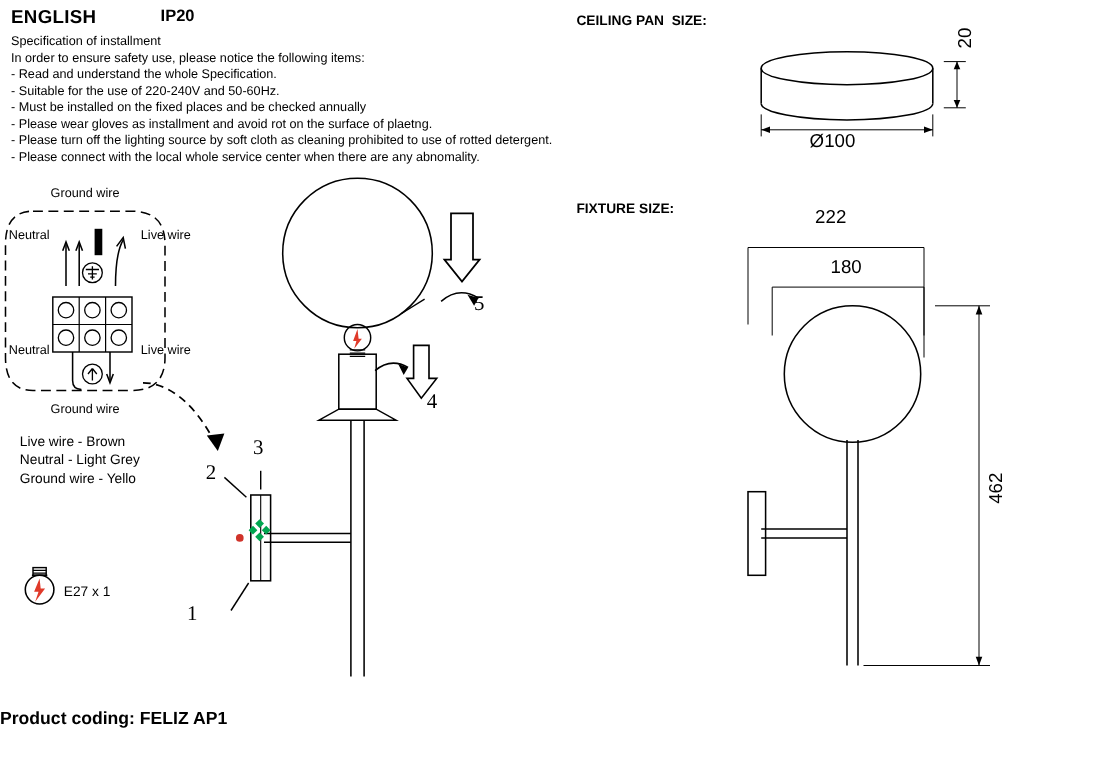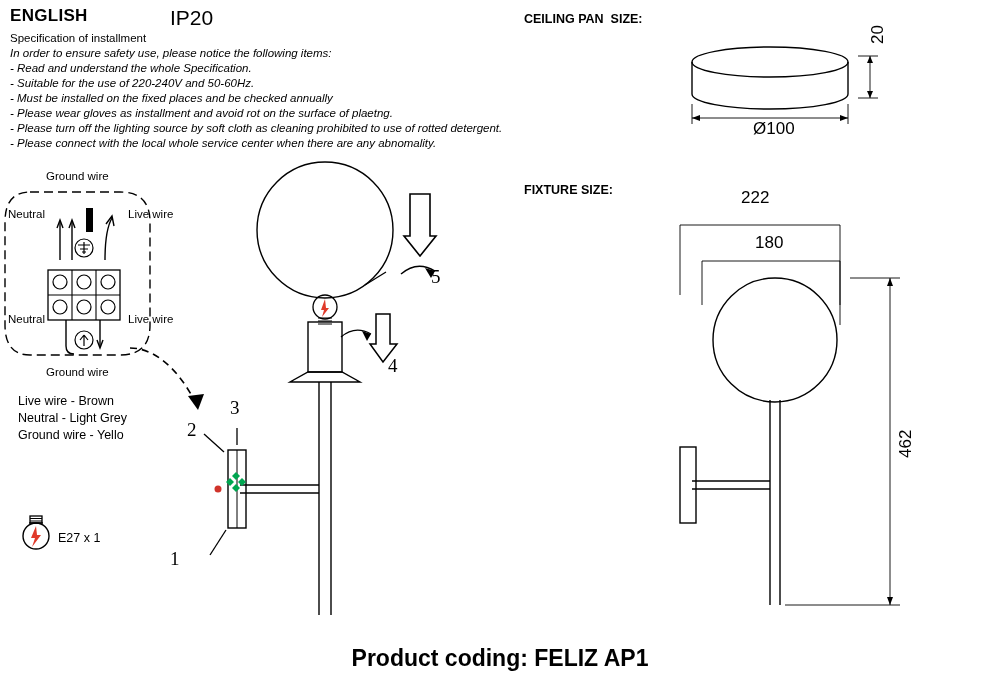--- a/index.html
+++ b/index.html
@@ -3,26 +3,26 @@
 <meta charset="utf-8">
 <style>
   html,body{margin:0;padding:0;}
   body{
     width:1000px;height:690px;background:#ffffff;position:relative;
     font-family:"Liberation Sans", sans-serif;color:#000;overflow:hidden;
   }
   .abs{position:absolute;}
   .t{white-space:pre;}
   #lang{left:10px;top:6px;font-size:17px;font-weight:700;letter-spacing:.3px;}
-  #ip{left:146px;top:6px;font-size:21px;font-weight:400;margin-left:24px;}
+  #ip{left:146px;top:6px;font-size:15px;font-weight:700;}
   #specTitle{left:10px;top:32px;font-size:11.5px;}
-  .spec-line{left:10px;font-size:11.5px;font-style:italic;}
+  .spec-line{left:10px;font-size:11.5px;}
   #ceilingLabel{left:524px;top:12px;font-size:12.5px;font-weight:700;}
   #fixtureLabel{left:524px;top:183px;font-size:12.5px;font-weight:700;}
-  #coding{left:0;top:645px;width:1000px;text-align:center;font-size:23px;font-weight:700;}
+  #coding{left:0;top:645px;width:1000px;font-size:16px;font-weight:700;}
   .wlabel{font-size:11.5px;}
   .legend{left:18px;font-size:12.5px;}
   .numlab{font-size:19px;font-family:"Liberation Serif",serif;}
   .dimlab{font-size:17px;font-family:"Liberation Sans",sans-serif;}
   svg{display:block;}
   .s{fill:none;stroke:#000;}
 </style>
 </head>
 <body>
 
@@ -52,21 +52,21 @@
 <div class="abs t legend" style="top:411px;">Neutral - Light Grey</div>
 <div class="abs t legend" style="top:428px;">Ground wire - Yello</div>
 <div class="abs t legend" style="left:58px;top:531px;">E27 x 1</div>
 
 <div class="abs t numlab" style="left:170px;top:548px;">1</div>
 <div class="abs t numlab" style="left:187px;top:419px;">2</div>
 <div class="abs t numlab" style="left:230px;top:397px;">3</div>
 <div class="abs t numlab" style="left:388px;top:355px;">4</div>
 <div class="abs t numlab" style="left:431px;top:266px;">5</div>
 
-<div class="abs t dimlab" style="left:736px;top:119px;margin-left:17px;">Ø100</div>
+<div class="abs t dimlab" style="left:736px;top:119px;">Ø100</div>
 <div class="abs t dimlab" style="left:868px;top:44px;transform:rotate(-90deg);transform-origin:left top;">20</div>
 <div class="abs t dimlab" style="left:741px;top:188px;">222</div>
 <div class="abs t dimlab" style="left:755px;top:233px;">180</div>
 <div class="abs t dimlab" style="left:896px;top:458px;transform:rotate(-90deg);transform-origin:left top;">462</div>
 
 <div class="abs t" id="coding">Product coding: FELIZ AP1</div>
 
 <svg class="abs" style="left:0;top:150px;" width="230" height="250" viewBox="0 0 230 250">
 
   <path class="s" d="M30 42 L120 42 Q150 42 150 72 L150 175 Q150 205 120 205 L30 205 Q5 205 5 175 L5 72 Q5 42 30 42 Z" stroke-width="1.4" stroke-dasharray="9 5"></path>

